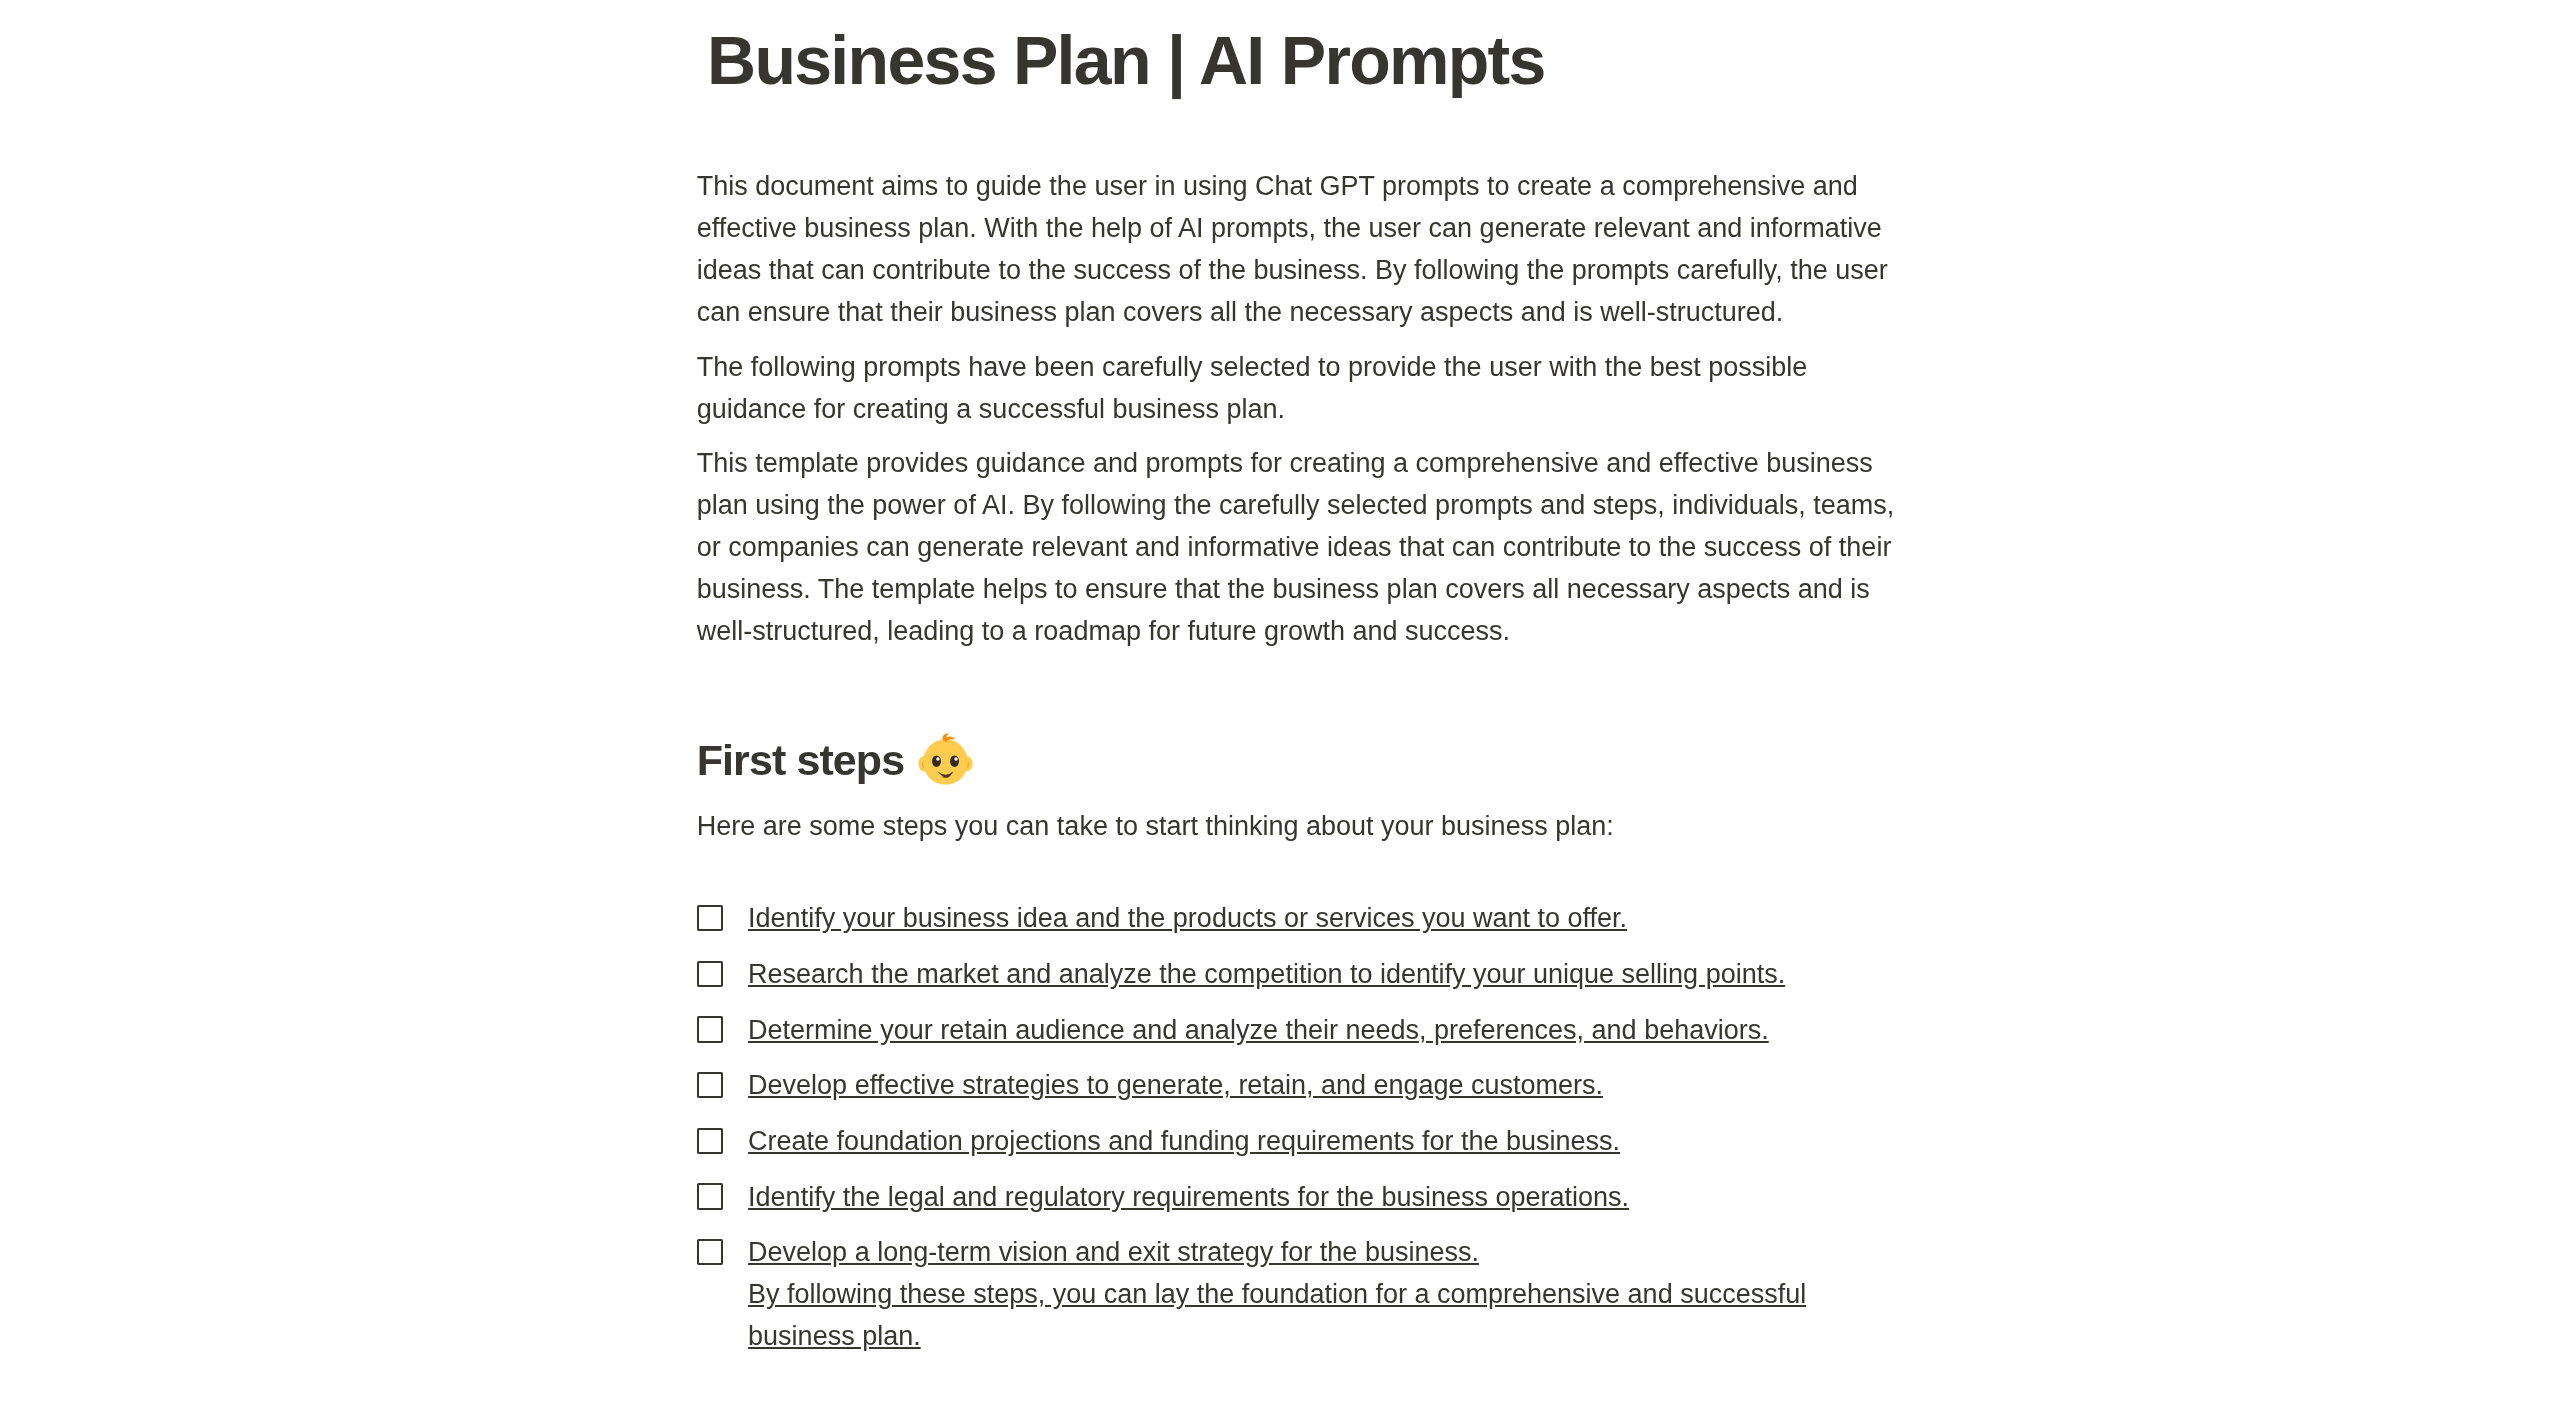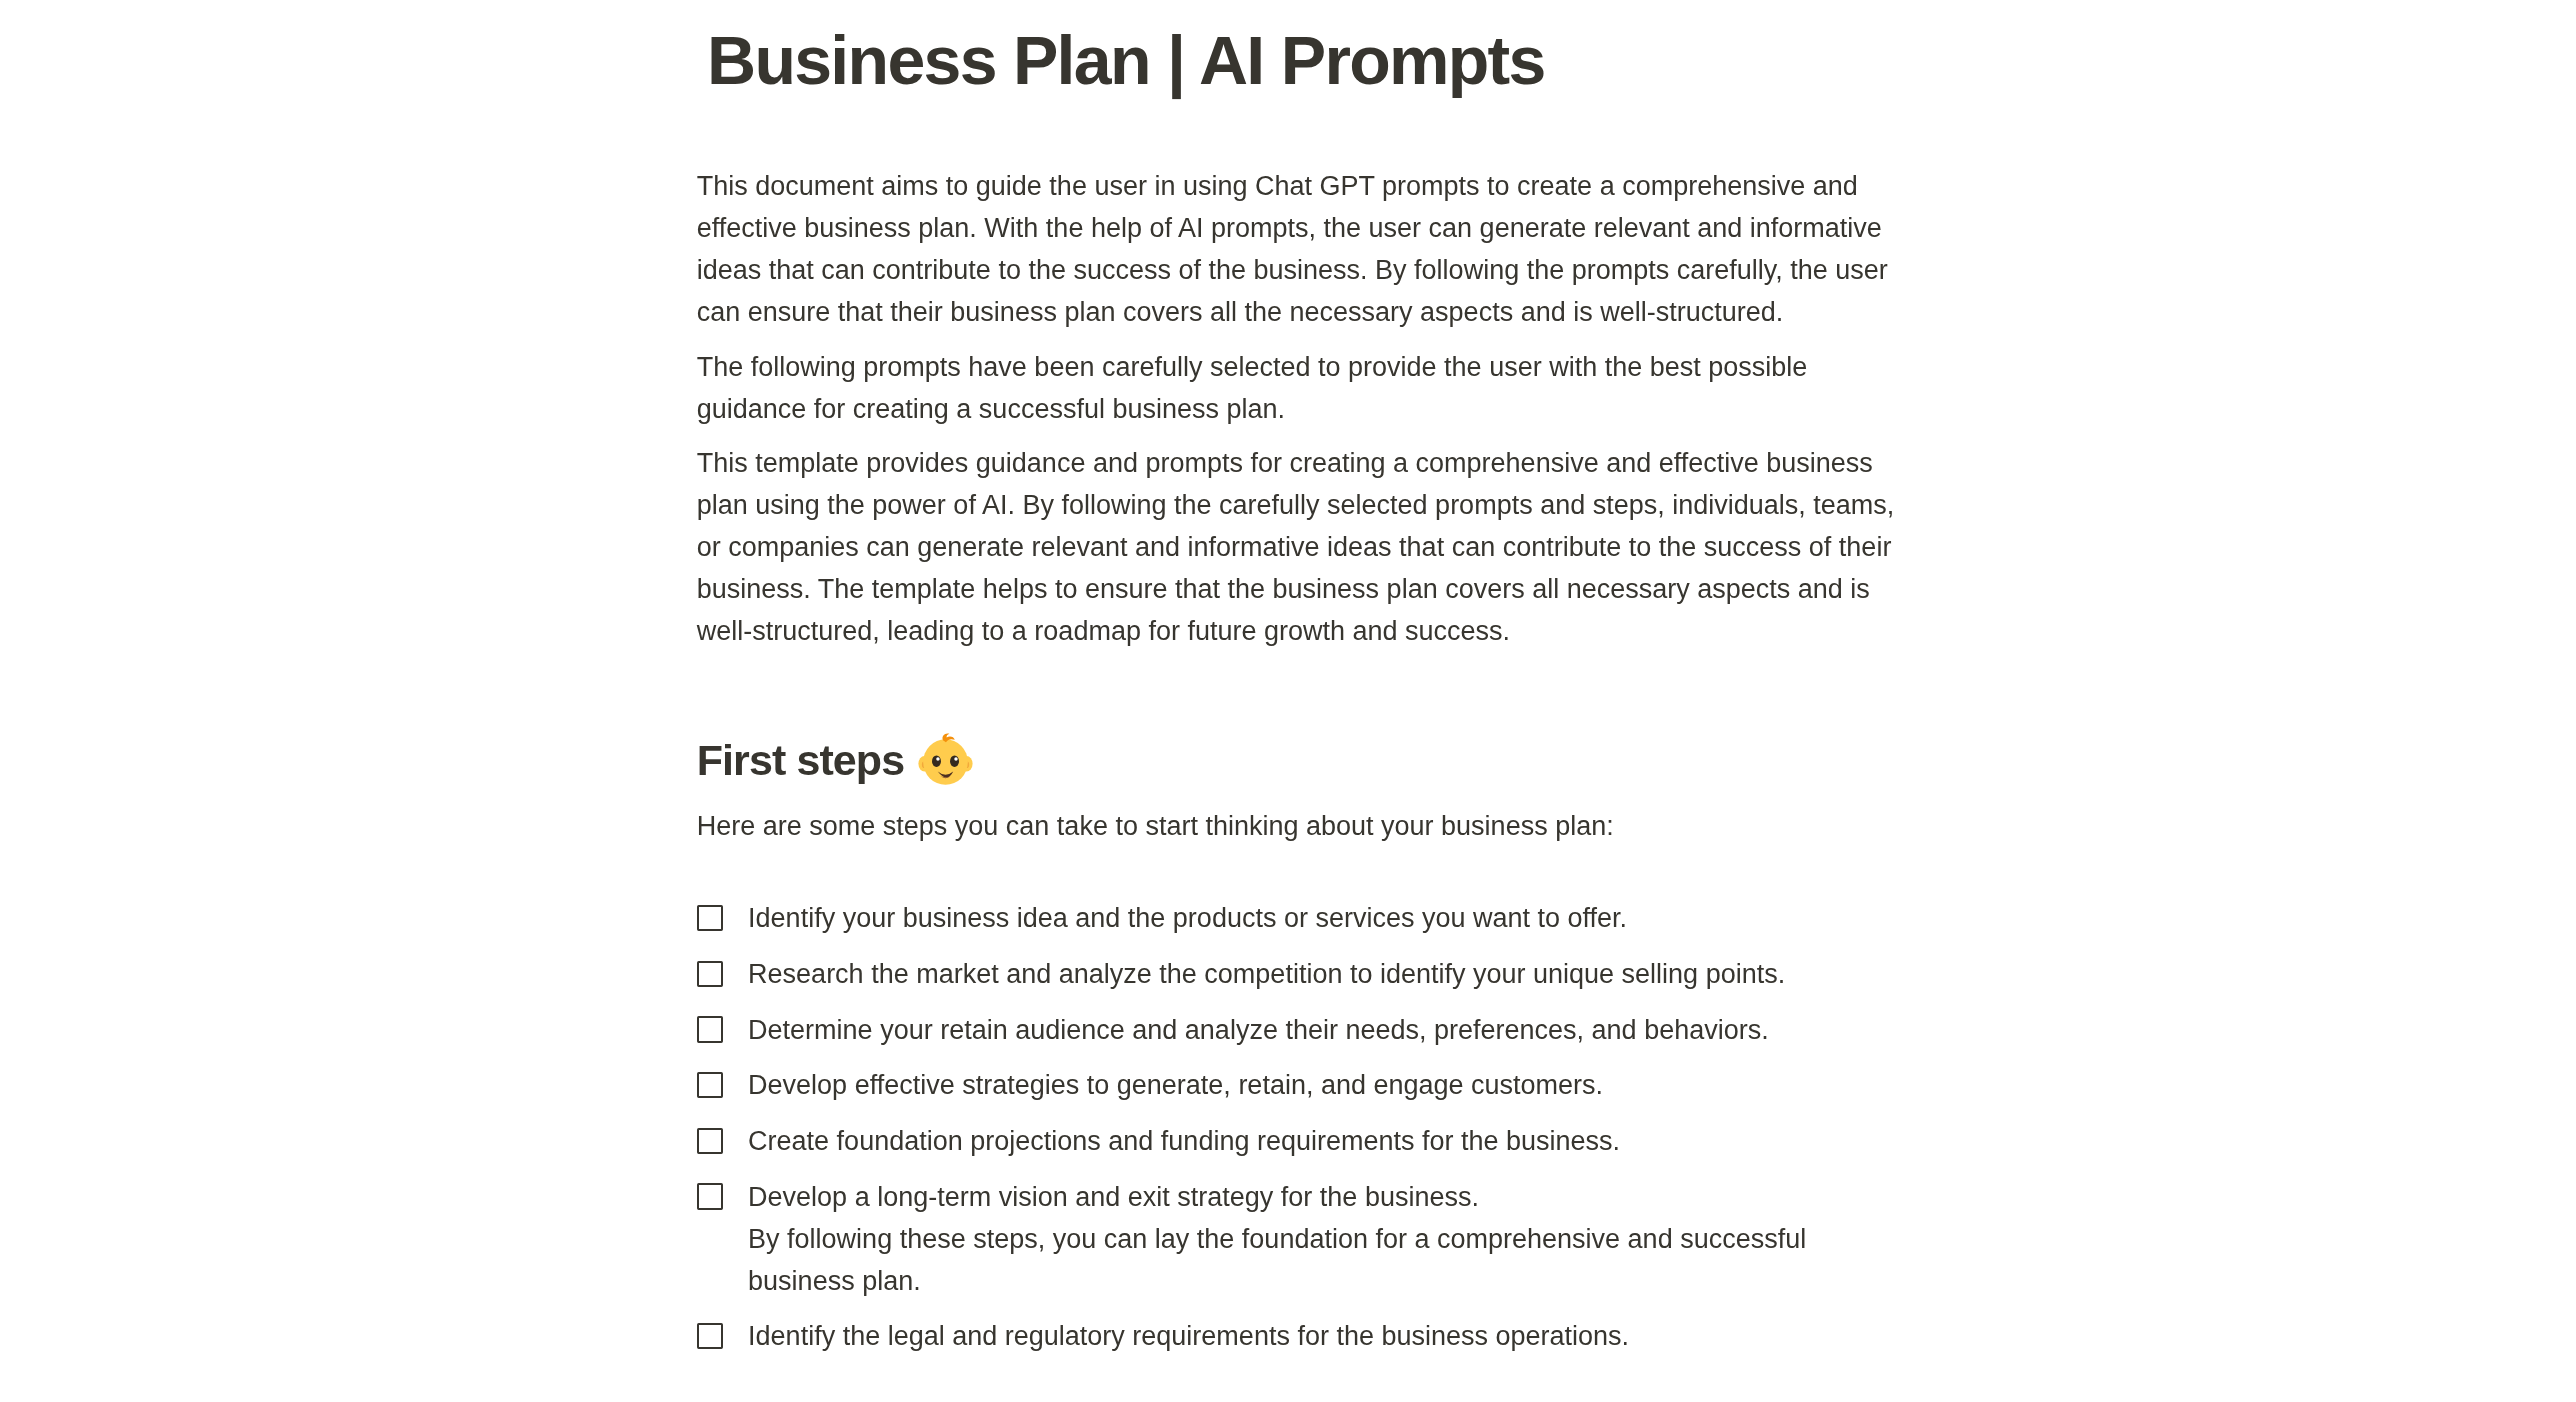--- a/index.html
+++ b/index.html
@@ -61,21 +61,21 @@
   }
   .checkbox {
     flex: none;
     width: 26.4px; height: 26.4px;
     margin: 7.7px 25px 0 0;
     border: 2.1px solid #37352F;
     border-radius: 1.7px;
     background: #FFFFFF;
     cursor: pointer;
   }
-  .todo-text { flex: 1; }
+  .todo-text { flex: 1; text-decoration: underline; }
   .todo-label, .todo-continuation {
     font-size: 27px;
     line-height: 42px;
     color: #37352F;
   }
 </style>
 </head>
 <body>
 
 <div class="doc">
@@ -137,26 +137,26 @@
       </div>
       <div class="todo">
         <span class="checkbox"></span>
         <div class="todo-text">
           <div class="todo-label">Create foundation projections and funding requirements for the business.</div>
         </div>
       </div>
       <div class="todo">
         <span class="checkbox"></span>
         <div class="todo-text">
-          <div class="todo-label">Develop a long-term vision and exit strategy for the business.</div>
-          <div class="todo-continuation">By following these steps, you can lay the foundation for a comprehensive and successful business plan.</div>
+          <div class="todo-label">Identify the legal and regulatory requirements for the business operations.</div>
         </div>
       </div>
       <div class="todo">
         <span class="checkbox"></span>
         <div class="todo-text">
-          <div class="todo-label">Identify the legal and regulatory requirements for the business operations.</div>
+          <div class="todo-label">Develop a long-term vision and exit strategy for the business.</div>
+          <div class="todo-continuation">By following these steps, you can lay the foundation for a comprehensive and successful business plan.</div>
         </div>
       </div>
     </div>
 
 </div>
 
 
 </body></html>

